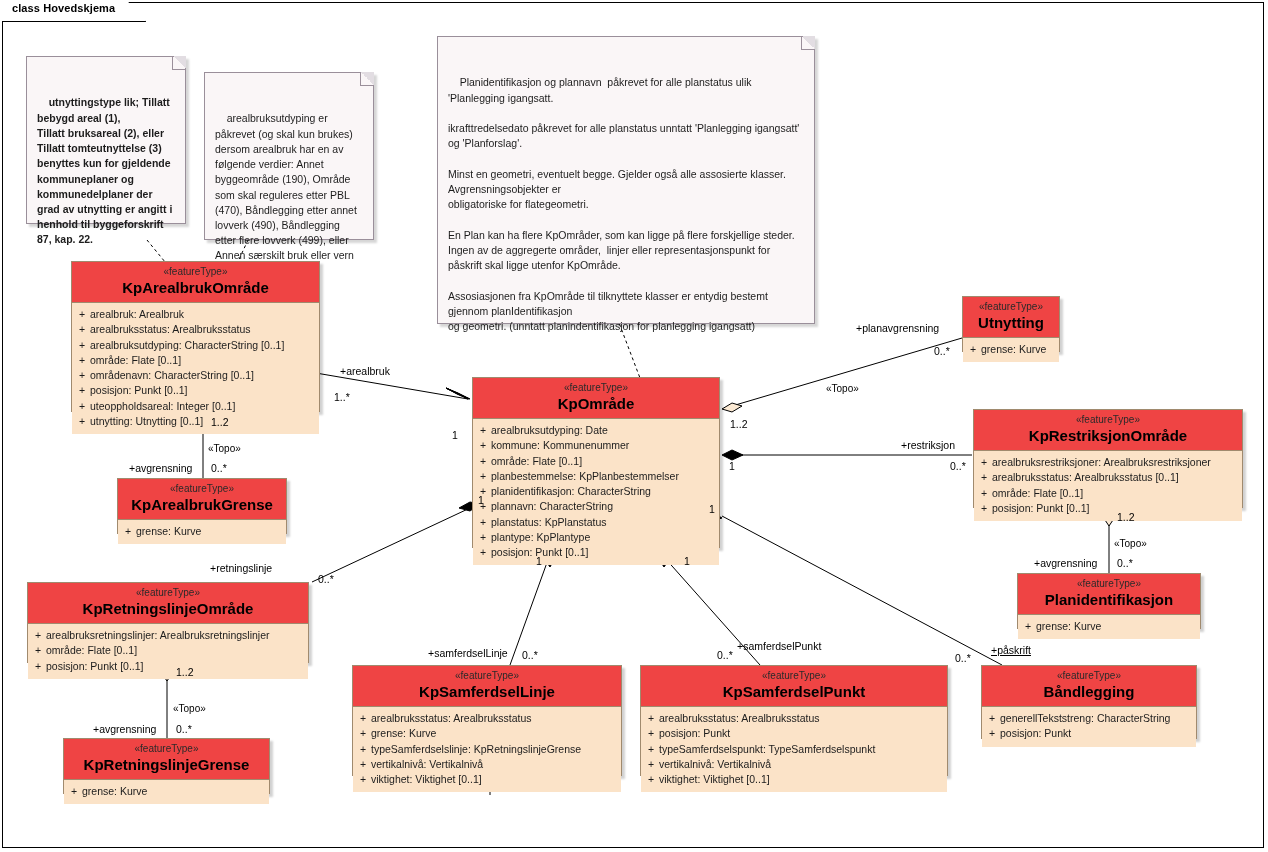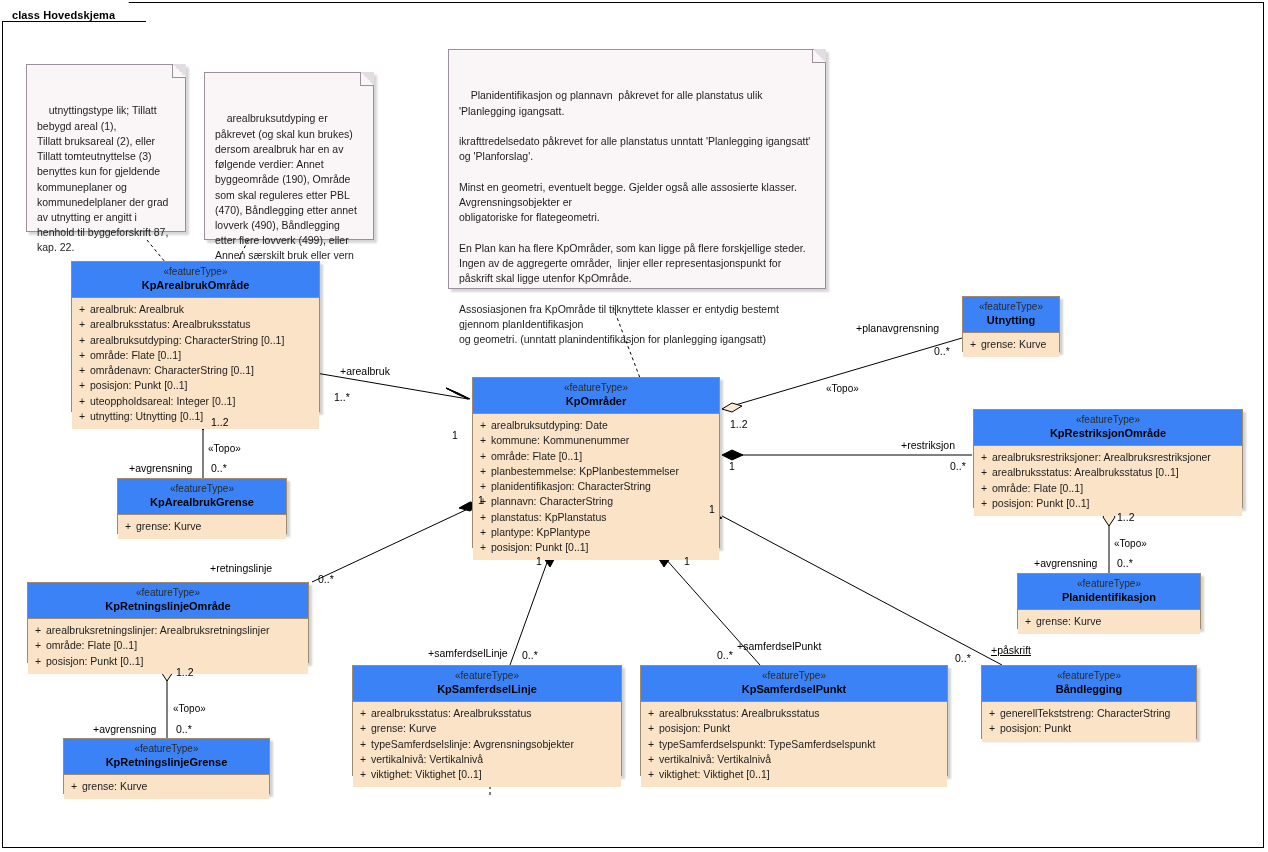--- a/index.html
+++ b/index.html
@@ -32,21 +32,21 @@
     left: 2px;
     top: 2px;
     height: 20px;
     border: 1.5px solid #000000;
     border-top: none;
     border-left: none;
     box-sizing: border-box;
     background: #ffffff;
     padding: 0 30px 0 10px;
     display: flex;
-    align-items: flex-end;
+    align-items: flex-start;
     font-size: 11px;
     font-weight: bold;
     color: #000000;
     clip-path: polygon(0 0, calc(100% - 18px) 0, 100% 100%, 0 100%);
     letter-spacing: 0.1px;
   }
   
   #connectors {
     position: absolute;
     left: 0;
@@ -59,33 +59,33 @@
   .uml-class {
     position: absolute;
     box-sizing: border-box;
     border: 1px solid #a08a6e;
     background: #fbe9d3;
     box-shadow: 3px 3px 2px rgba(0,0,0,0.18);
     font-size: 10.5px;
     color: #1c1c1c;
   }
   .uml-class .hdr {
-    background: #3b82f6;
+    background: #ef4444;
     border-bottom: 1px solid #a08a6e;
     text-align: center;
     padding: 4px 4px 5px 4px;
     line-height: 1.25;
   }
   .uml-class .stereo {
     font-size: 10px;
     color: #2a2a2a;
     display: block;
   }
   .uml-class .cname {
-    font-size: 11px;
+    font-size: 15px;
     font-weight: bold;
     color: #000000;
     display: block;
   }
   .uml-class .attrs {
     background: #fbe3c8;
     padding: 4px 2px 5px 2px;
   }
   .uml-class .attr {
     display: flex;
@@ -182,32 +182,32 @@
 
       <path d="M664,557 L760,665"></path>
       <path d="M664,547 L657,556 L664,567 L671,557 Z" fill="#000000"></path>
 
       <path d="M722,516 L1002,665"></path>
       <path d="M712,512 L703,512 L712,521 L722,518 Z" fill="#000000"></path>
 
     </g>
   </svg>
 
-  <div class="uml-note" style="left:26px; top:64px; width:160px; height:168px;">
+  <div class="uml-note" style="left:26px; top:56px; width:160px; height:168px;font-weight:bold;">
     <div class="fold"></div>
     <span>utnyttingstype lik; Tillatt  bebygd areal (1),
 Tillatt bruksareal (2), eller Tillatt tomteutnyttelse (3) benyttes kun for gjeldende kommuneplaner og kommunedelplaner der grad av utnytting er angitt i henhold til byggeforskrift 87, kap. 22.</span>
   </div>
 
   <div class="uml-note" style="left:204px; top:72px; width:170px; height:168px;">
     <div class="fold"></div>
     <span>arealbruksutdyping er påkrevet (og skal kun brukes) dersom arealbruk har en av følgende verdier: Annet byggeområde (190), Område som skal reguleres etter PBL (470), Båndlegging etter annet lovverk (490), Båndlegging etter flere lovverk (499), eller Annen særskilt bruk eller vern (590)</span>
   </div>
 
-  <div class="uml-note" style="left:448px; top:36px; width:378px; height:240px;margin-top:13px;">
+  <div class="uml-note" style="left:437px; top:36px; width:378px; height:288px;">
     <div class="fold"></div>
     <span>Planidentifikasjon og plannavn  påkrevet for alle planstatus ulik 'Planlegging igangsatt.
 
 ikrafttredelsedato påkrevet for alle planstatus unntatt 'Planlegging igangsatt' og 'Planforslag'.
 
 Minst en geometri, eventuelt begge. Gjelder også alle assosierte klasser. Avgrensningsobjekter er
 obligatoriske for flategeometri.
 
 En Plan kan ha flere KpOmråder, som kan ligge på flere forskjellige steder. Ingen av de aggregerte områder,  linjer eller representasjonspunkt for påskrift skal ligge utenfor KpOmråde.
 
@@ -253,21 +253,21 @@
       <div class="attr">
           <span class="vis">+</span>
           <span class="atext">utnytting: Utnytting [0..1]</span>
         </div>
     </div>
   </div>
 
   <div class="uml-class" style="left:472px; top:377px; width:248px; height:171px;">
     <div class="hdr">
       <span class="stereo">«featureType»</span>
-      <span class="cname">KpOmråder</span>
+      <span class="cname">KpOmråde</span>
     </div>
     <div class="attrs">
       <div class="attr">
           <span class="vis">+</span>
           <span class="atext">arealbruksutdyping: Date</span>
         </div>
       <div class="attr">
           <span class="vis">+</span>
           <span class="atext">kommune: Kommunenummer</span>
         </div>
@@ -409,21 +409,21 @@
       <div class="attr">
           <span class="vis">+</span>
           <span class="atext">arealbruksstatus: Arealbruksstatus</span>
         </div>
       <div class="attr">
           <span class="vis">+</span>
           <span class="atext">grense: Kurve</span>
         </div>
       <div class="attr">
           <span class="vis">+</span>
-          <span class="atext">typeSamferdselslinje: Avgrensningsobjekter</span>
+          <span class="atext">typeSamferdselslinje: KpRetningslinjeGrense</span>
         </div>
       <div class="attr">
           <span class="vis">+</span>
           <span class="atext">vertikalnivå: Vertikalnivå</span>
         </div>
       <div class="attr">
           <span class="vis">+</span>
           <span class="atext">viktighet: Viktighet [0..1]</span>
         </div>
     </div>

